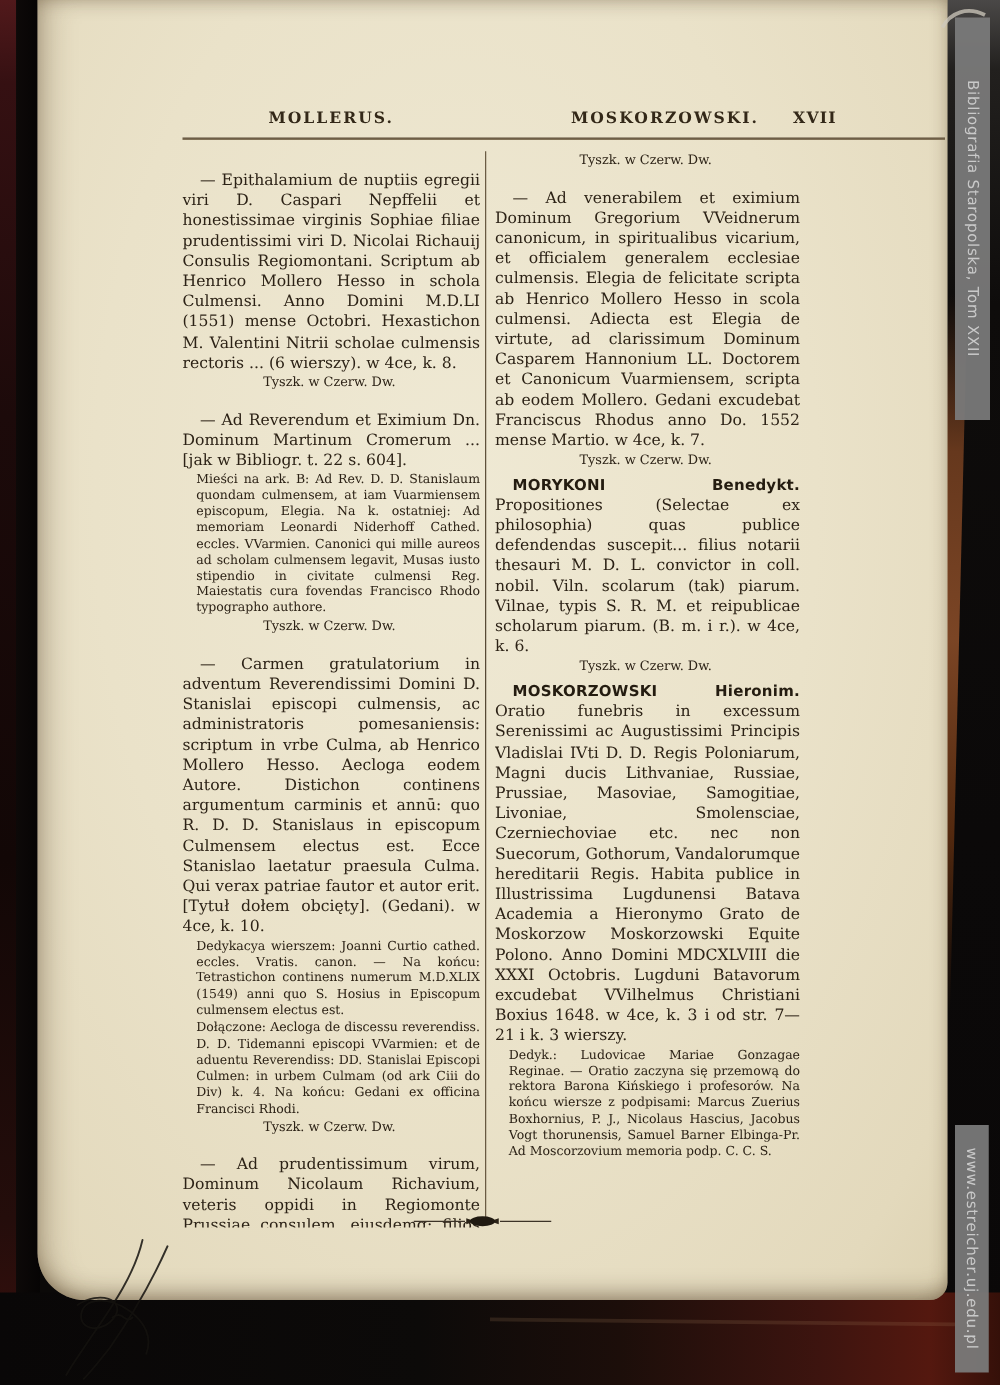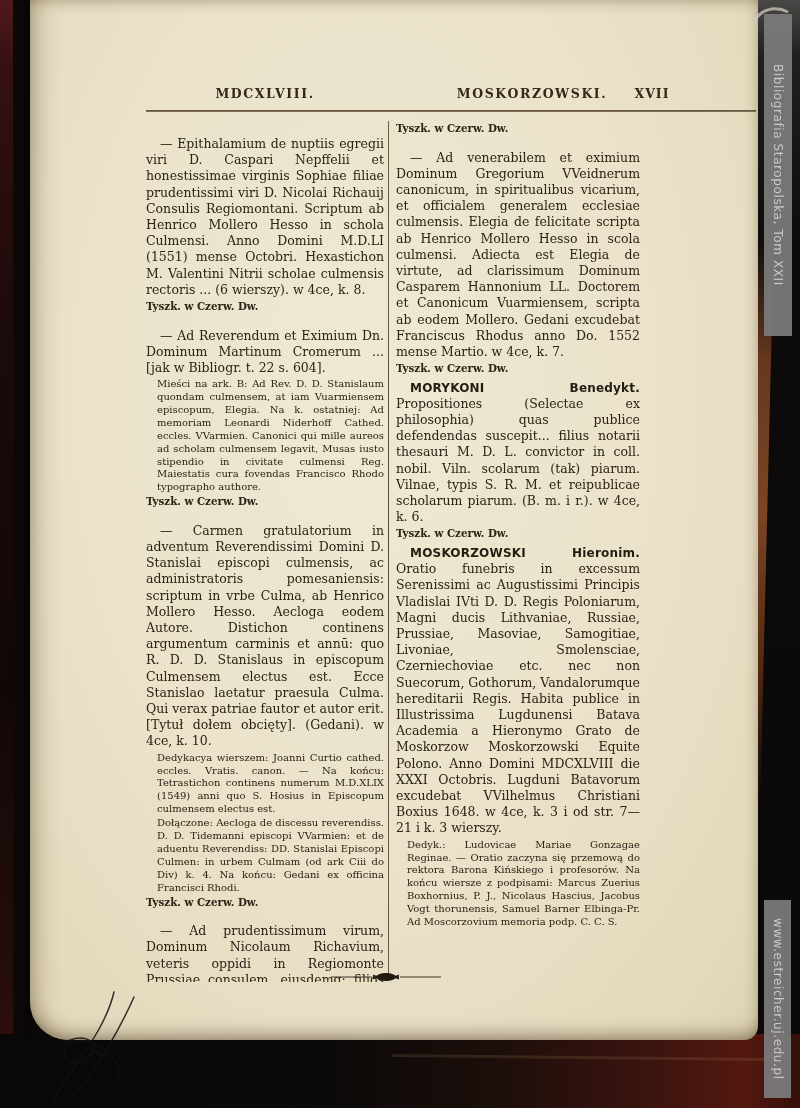--- a/index.html
+++ b/index.html
@@ -39,21 +39,21 @@
   .col-left{left:116px;width:238px;}
   .col-right{left:366px;width:244px;}
   .col-divider{position:absolute;left:358px;top:121px;width:1px;height:858px;
     background:linear-gradient(180deg,#6b5c44,#554834 50%,#6b5c44);}
   
   .para,.cont,.entry{font-size:12.5px;line-height:16.2px;margin:0 0 2px 0;}
   .para{text-indent:14px;margin-top:15px;}
   .entry{text-indent:14px;margin-top:3px;}
   .cont{text-indent:0;}
   .note{font-size:10px;line-height:12.9px;margin:1px 0 1px 11px;}
-  .credit{font-size:10.3px;line-height:12.5px;text-align:left;margin:1px 3px 5px 0;font-weight:bold;}
+  .credit{font-size:10.3px;line-height:12.5px;text-align:center;margin:1px 3px 5px 0;}
   .headword{font-family:"DejaVu Sans",sans-serif;font-weight:bold;font-size:12px;
     letter-spacing:.2px;color:#241c10;}
   .ornament{position:absolute;left:300px;top:970px;}
   
   .wm{position:absolute;z-index:6;writing-mode:vertical-rl;
     font-family:"DejaVu Sans",sans-serif;font-size:12px;letter-spacing:.6px;
     color:#c9c9c9;background:rgba(122,122,122,.94);
     display:flex;align-items:center;justify-content:center;}
   .wm-top{left:764px;top:14px;width:28px;height:322px;}
   .wm-bottom{left:764px;top:900px;width:27px;height:198px;}
@@ -65,21 +65,21 @@
 
 <div class="scene">
   <div class="edge-left"></div>
   <div class="edge-left-shadow"></div>
   <div class="edge-right"></div>
   <div class="rust-streak"></div>
   <div class="bottom-dark"></div>
   <div class="stack-edge"></div>
 
   <div class="page">
-    <span class="rh rh-left">MDCXLVIII.</span>
+    <span class="rh rh-left">MOLLERUS.</span>
     <span class="rh rh-right">MOSKORZOWSKI.</span>
     <span class="rh rh-num">XVII</span>
     <div class="head-rule"></div>
 
     <div class="col col-left" id="col-left">
         <p class="para">— Epithalamium de nuptiis egregii viri D. Caspari Nepffelii et honestissimae virginis Sophiae filiae prudentissimi viri D. Nicolai Richauij Consulis Regiomontani. Scriptum ab Henrico Mollero Hesso in schola Culmensi. Anno Domini M.D.LI (1551) mense Octobri. Hexastichon M. Valentini Nitrii scholae culmensis rectoris ... (6 wierszy). w 4ce, k. 8.</p>
         <p class="credit">Tyszk. w Czerw. Dw.</p>
         <p class="para">— Ad Reverendum et Eximium Dn. Dominum Martinum Cromerum ... [jak w Bibliogr. t. 22 s. 604].</p>
         <p class="note">Mieści na ark. B: Ad Rev. D. D. Stanislaum quondam culmensem, at iam Vuarmiensem episcopum, Elegia. Na k. ostatniej: Ad memoriam Leonardi Niderhoff Cathed. eccles. VVarmien. Canonici qui mille aureos ad scholam culmensem legavit, Musas iusto stipendio in civitate culmensi Reg. Maiestatis cura fovendas Francisco Rhodo typographo authore.</p>
         <p class="credit">Tyszk. w Czerw. Dw.</p>

